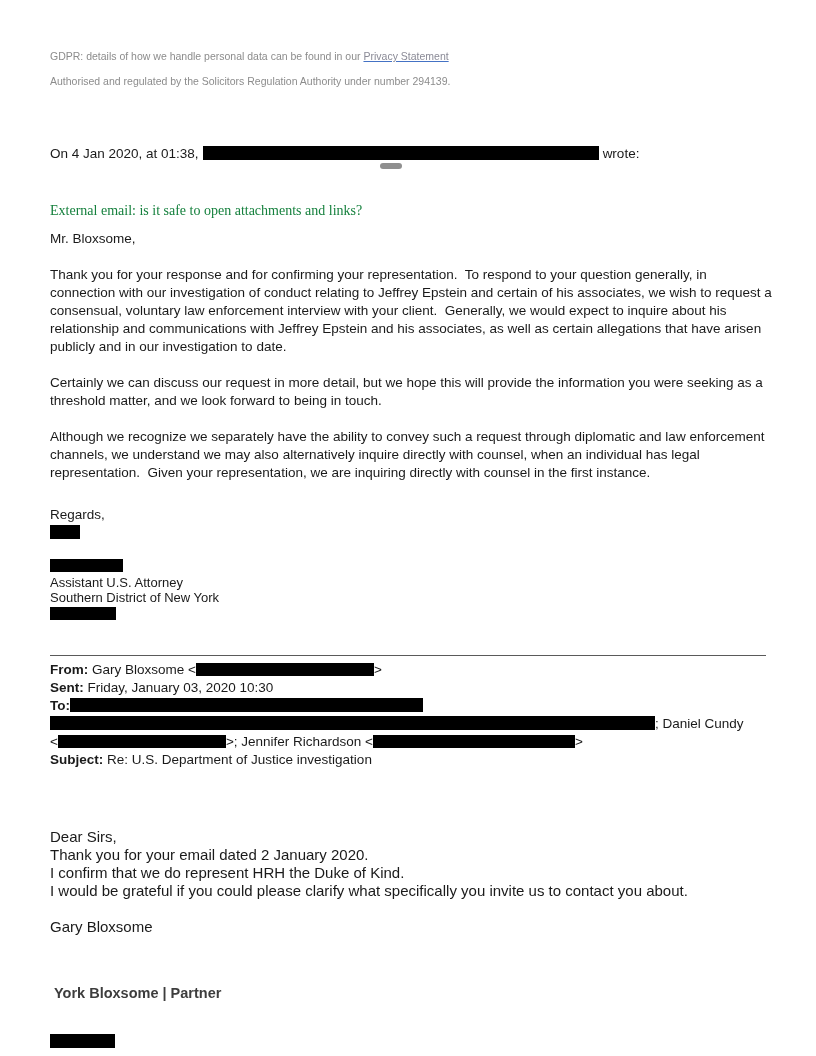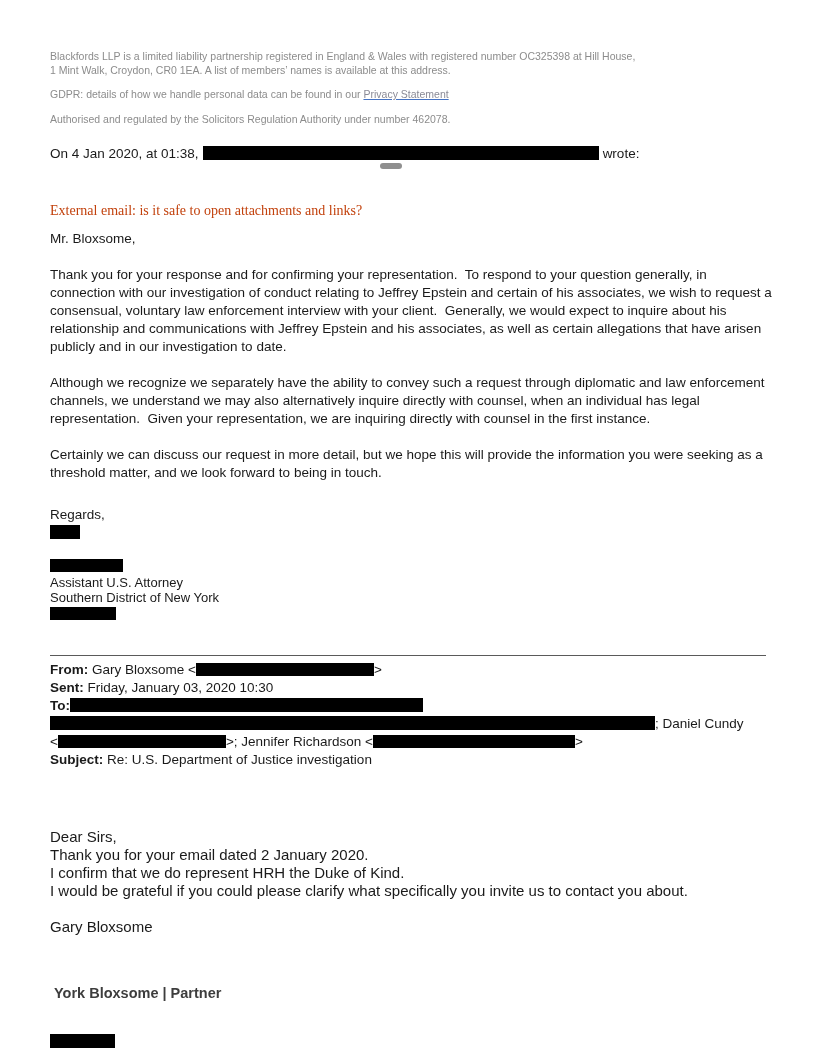--- a/index.html
+++ b/index.html
@@ -13,21 +13,21 @@
   .disclaimer p{margin:0 0 11px 0;}
   .disclaimer a{color:#8a8a96;text-decoration:underline;text-decoration-color:#4472c4;cursor:pointer;}
   
   .redact{display:inline-block;background:#000;height:13px;vertical-align:-2px;}
   
   .quote-line{position:absolute;left:50px;top:145px;font-size:13.5px;line-height:18px;}
   .quote-line .redact{width:396px;height:14px;margin:0 4px;}
   .smudge{position:absolute;left:380px;top:163px;width:22px;height:6px;background:#8f8f8f;border-radius:3px;}
   
   .warning{position:absolute;left:50px;top:203px;font-family:"Liberation Serif",serif;
-    font-size:14px;color:#c2410c;}
+    font-size:14px;color:#15803d;}
   
   .msg-body{position:absolute;left:50px;top:230px;width:722px;
     font-size:13.5px;line-height:18px;}
   .msg-body p{margin:0 0 18px 0;white-space:pre-wrap;}
   .msg1-close{position:absolute;left:50px;top:506px;font-size:13.5px;line-height:18px;}
   .msg1-close .redact{display:block;width:30px;height:14px;margin-top:1px;}
   .msg1-sig{position:absolute;left:50px;top:559px;font-size:13px;line-height:15px;}
   .msg1-sig .bar-a{display:block;width:73px;height:13px;margin-bottom:3px;}
   .msg1-sig .bar-b{display:block;width:66px;height:13px;margin-top:2px;}
   
@@ -48,37 +48,36 @@
   
   .footer-sig{position:absolute;left:54px;top:985px;font-size:14.5px;font-weight:bold;color:#3d3d3d;}
   .bottom-redact{position:absolute;left:50px;top:1034px;width:65px;height:14px;background:#000;}
 </style>
 </head>
 <body>
 
 <div class="page">
 
   <div class="disclaimer">
-    <p>Blackfords LLP is a limited liability partnership registered in England &amp; Wales with registered number OC325398 at Hill House, 1 Mint Walk, Croydon, CR0 1EA. A list of members’ names is available at this address.</p>
     <p><span>GDPR: details of how we handle personal data can be found in our </span><a>Privacy Statement</a></p>
-    <p>Authorised and regulated by the Solicitors Regulation Authority under number 462078.</p>
+    <p>Authorised and regulated by the Solicitors Regulation Authority under number 294139.</p>
   </div>
 
   <div class="quote-line">
     <span>On 4 Jan 2020, at 01:38,</span><span class="redact"></span><span>wrote:</span>
   </div>
   <div class="smudge"></div>
 
   <div class="warning">External email: is it safe to open attachments and links?</div>
 
   <div class="msg-body">
     <p>Mr. Bloxsome,</p>
     <p>Thank you for your response and for confirming your representation.  To respond to your question generally, in connection with our investigation of conduct relating to Jeffrey Epstein and certain of his associates, we wish to request a consensual, voluntary law enforcement interview with your client.  Generally, we would expect to inquire about his relationship and communications with Jeffrey Epstein and his associates, as well as certain allegations that have arisen publicly and in our investigation to date.</p>
+    <p>Certainly we can discuss our request in more detail, but we hope this will provide the information you were seeking as a threshold matter, and we look forward to being in touch.</p>
     <p>Although we recognize we separately have the ability to convey such a request through diplomatic and law enforcement channels, we understand we may also alternatively inquire directly with counsel, when an individual has legal representation.  Given your representation, we are inquiring directly with counsel in the first instance.</p>
-    <p>Certainly we can discuss our request in more detail, but we hope this will provide the information you were seeking as a threshold matter, and we look forward to being in touch.</p>
   </div>
 
   <div class="msg1-close">
     <span>Regards,</span>
     <span class="redact"></span>
   </div>
 
   <div class="msg1-sig">
     <span class="redact bar-a"></span>
     <div>Assistant U.S. Attorney</div>

